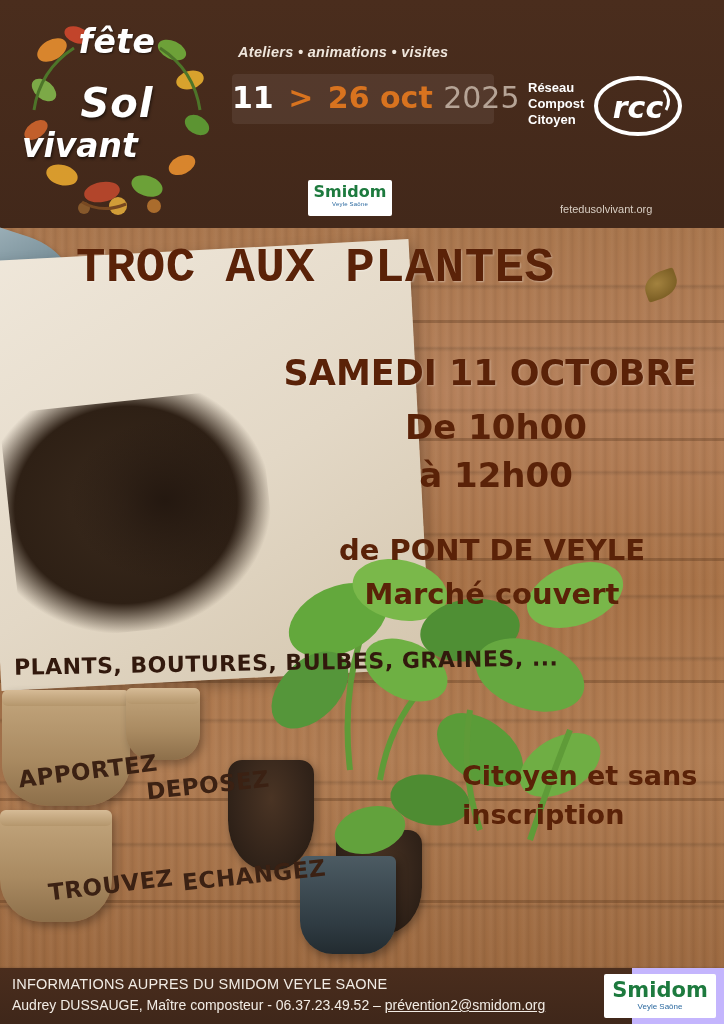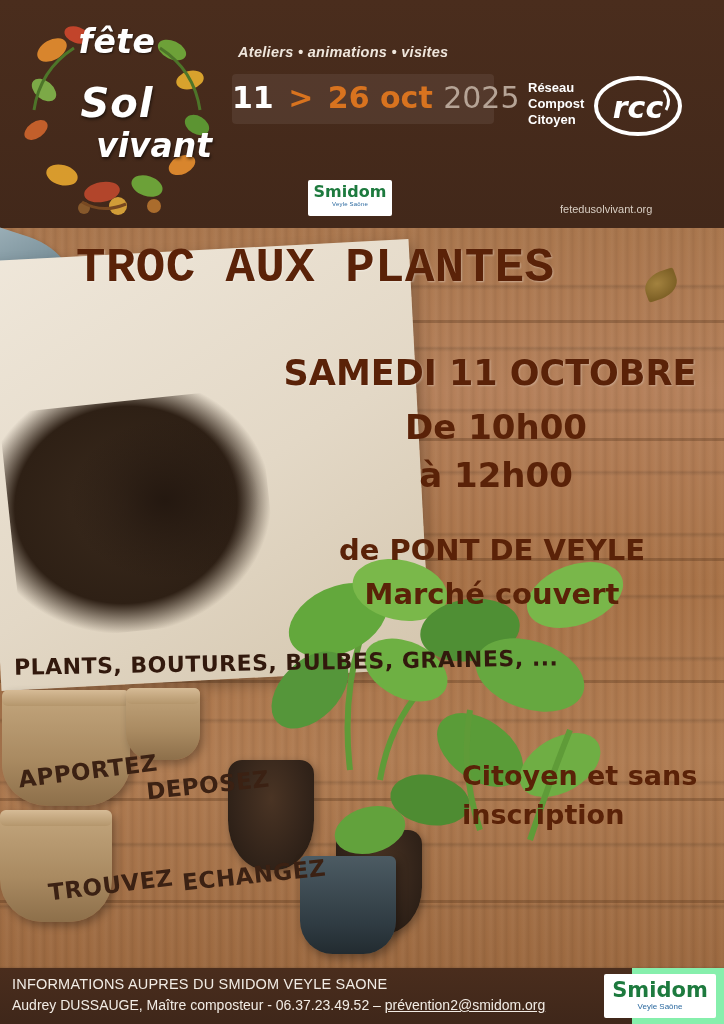--- a/index.html
+++ b/index.html
@@ -8,21 +8,21 @@
     background: #fff;
   }
   body {
     font-family: "Liberation Sans", sans-serif;
   }
   .poster {
     position: relative;
     width: 724px;
     height: 1024px;
     overflow: hidden;
-    background: #86efac;
+    background: #c4b5fd;
   }
 
   
   .top-banner {
     position: absolute;
     left: 0; top: 0;
     width: 724px;
     height: 228px;
     background: #4b2e1e;
     background: linear-gradient(180deg, #4a2d1d 0%, #42281a 100%);
@@ -73,21 +73,21 @@
     font-weight: bold;
     font-style: italic;
     font-size: 40px;
     letter-spacing: 1px;
     text-shadow: 1px 2px 3px rgba(0,0,0,.55);
   }
   .logo-fete .vivant-txt {
     position: absolute;
     left: 0; top: 116px;
     width: 190px;
-    text-align: right;
+    text-align: left;
     color: #ffffff;
     font-family: "DejaVu Sans", sans-serif;
     font-weight: bold;
     font-style: italic;
     font-size: 33px;
     text-shadow: 1px 2px 3px rgba(0,0,0,.55);
   }
 
   .tagline {
     position: absolute;

